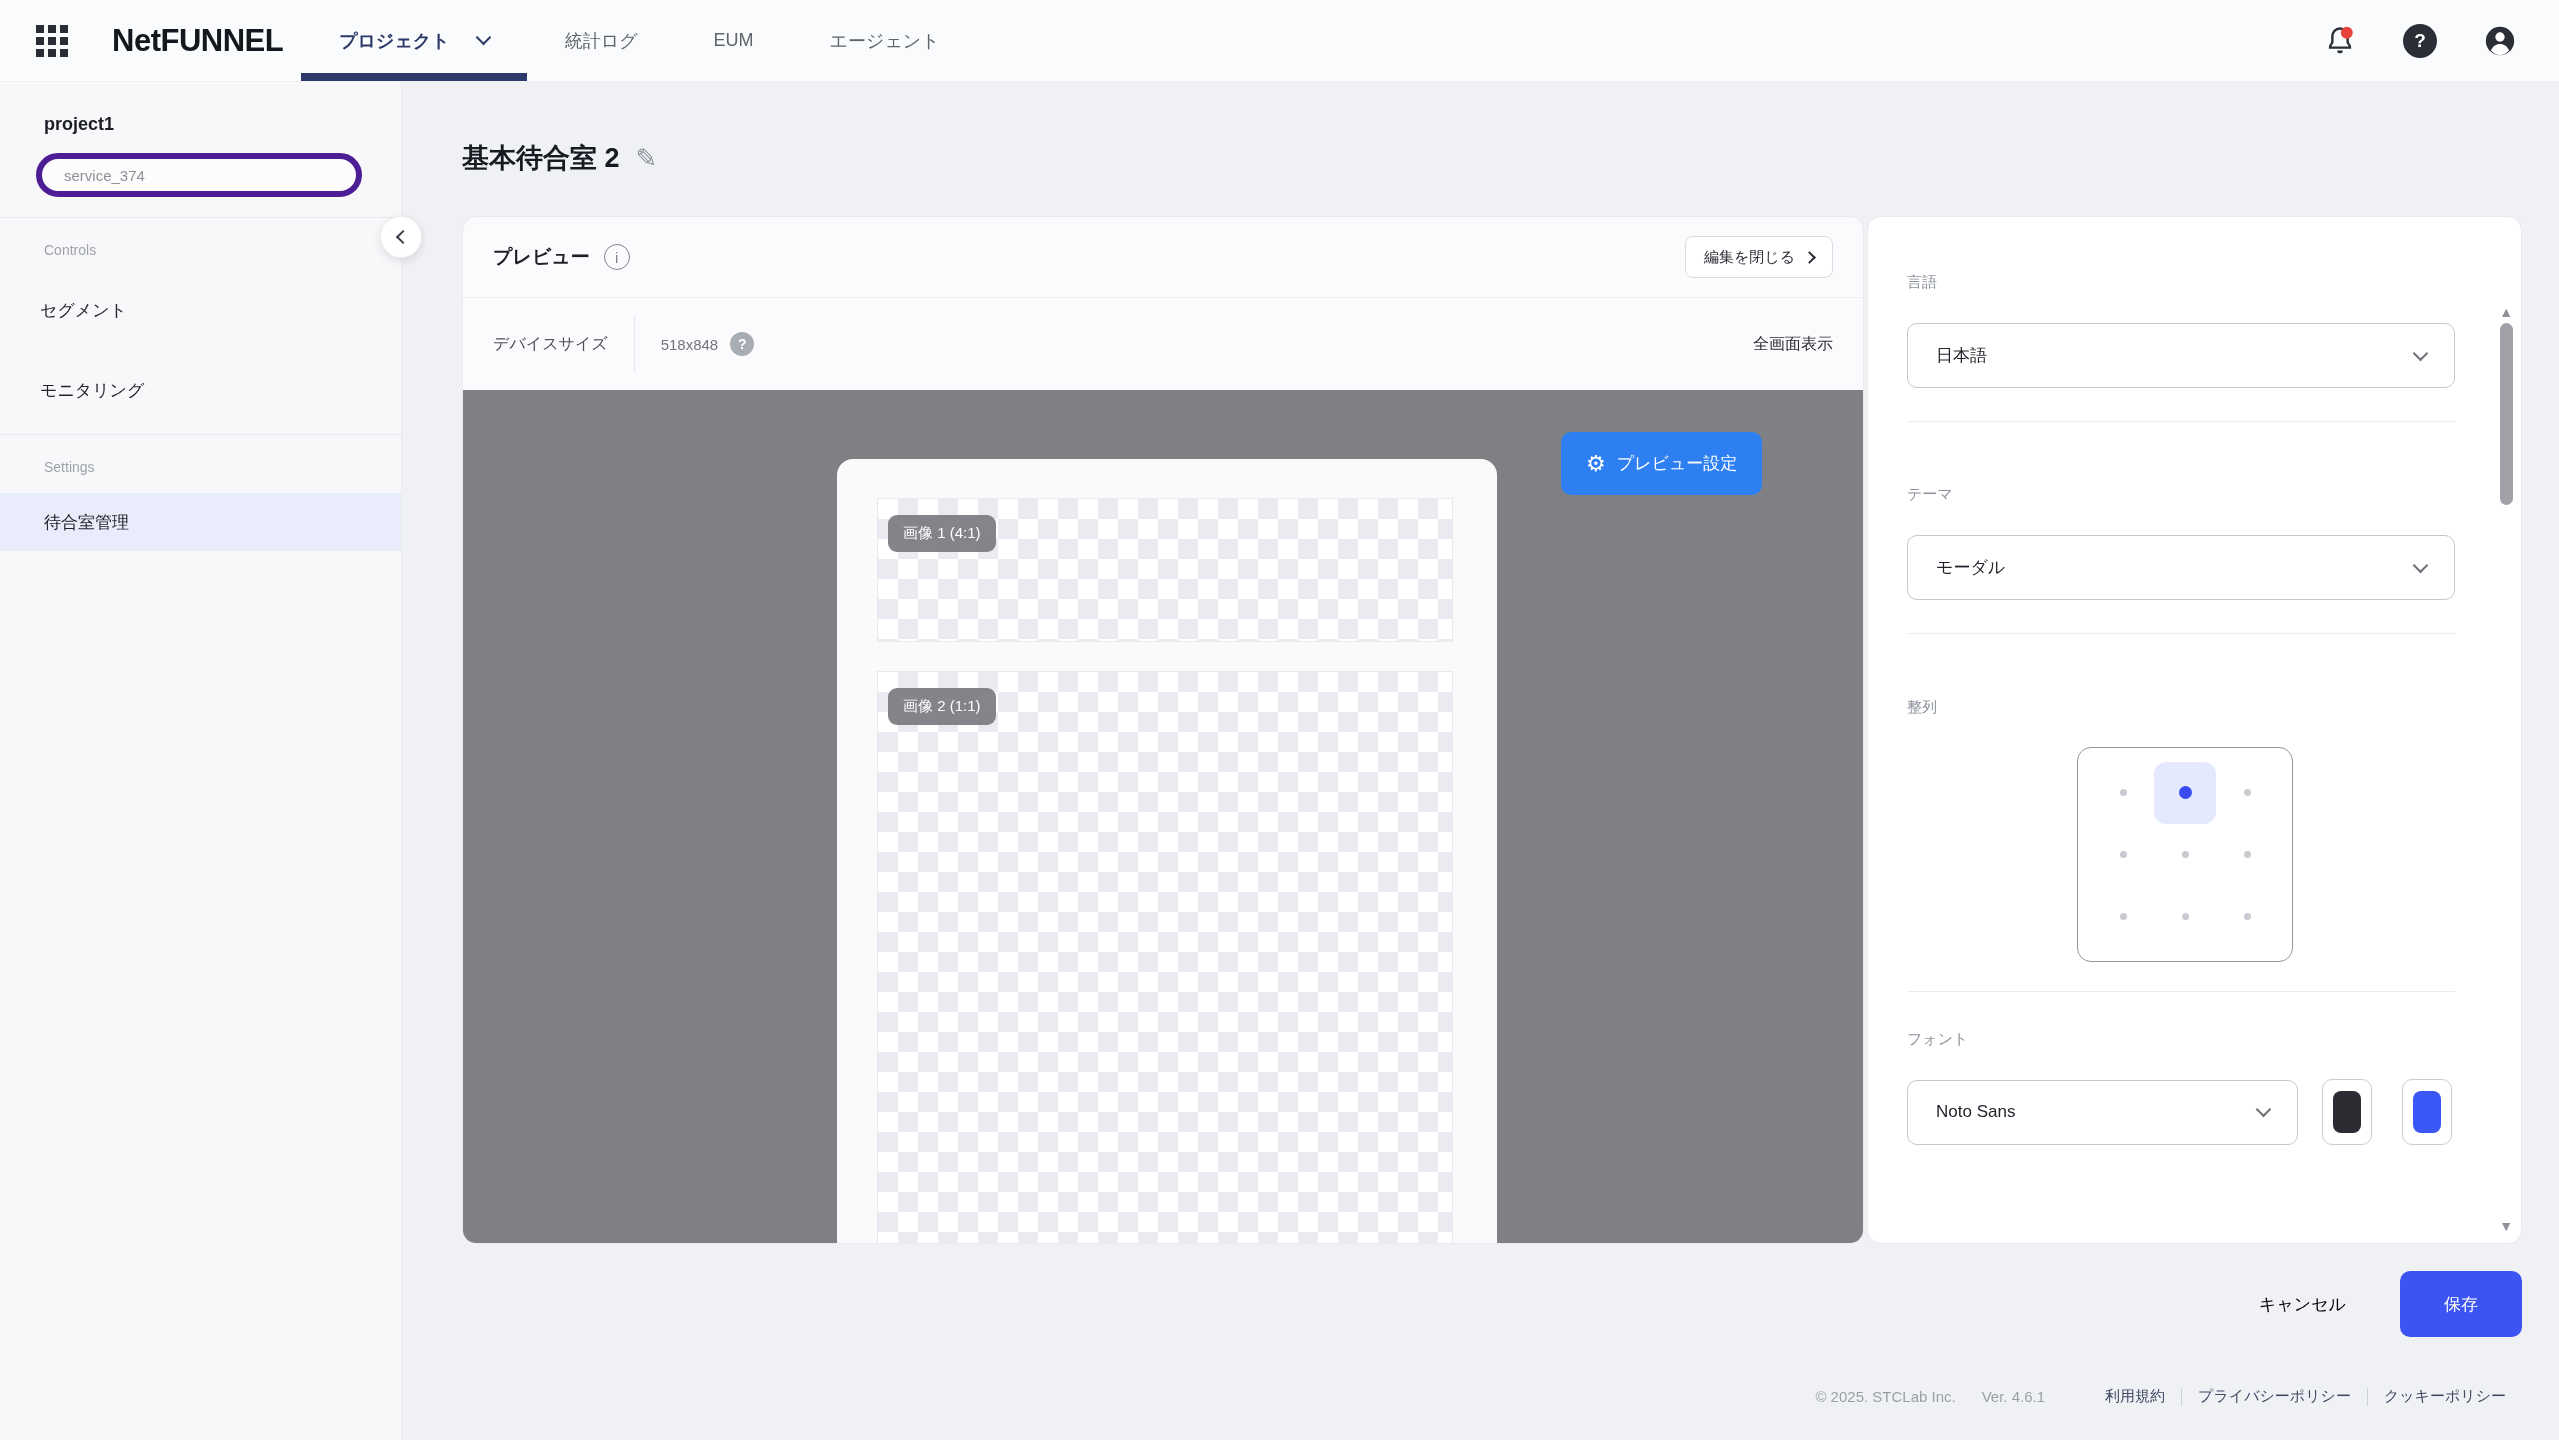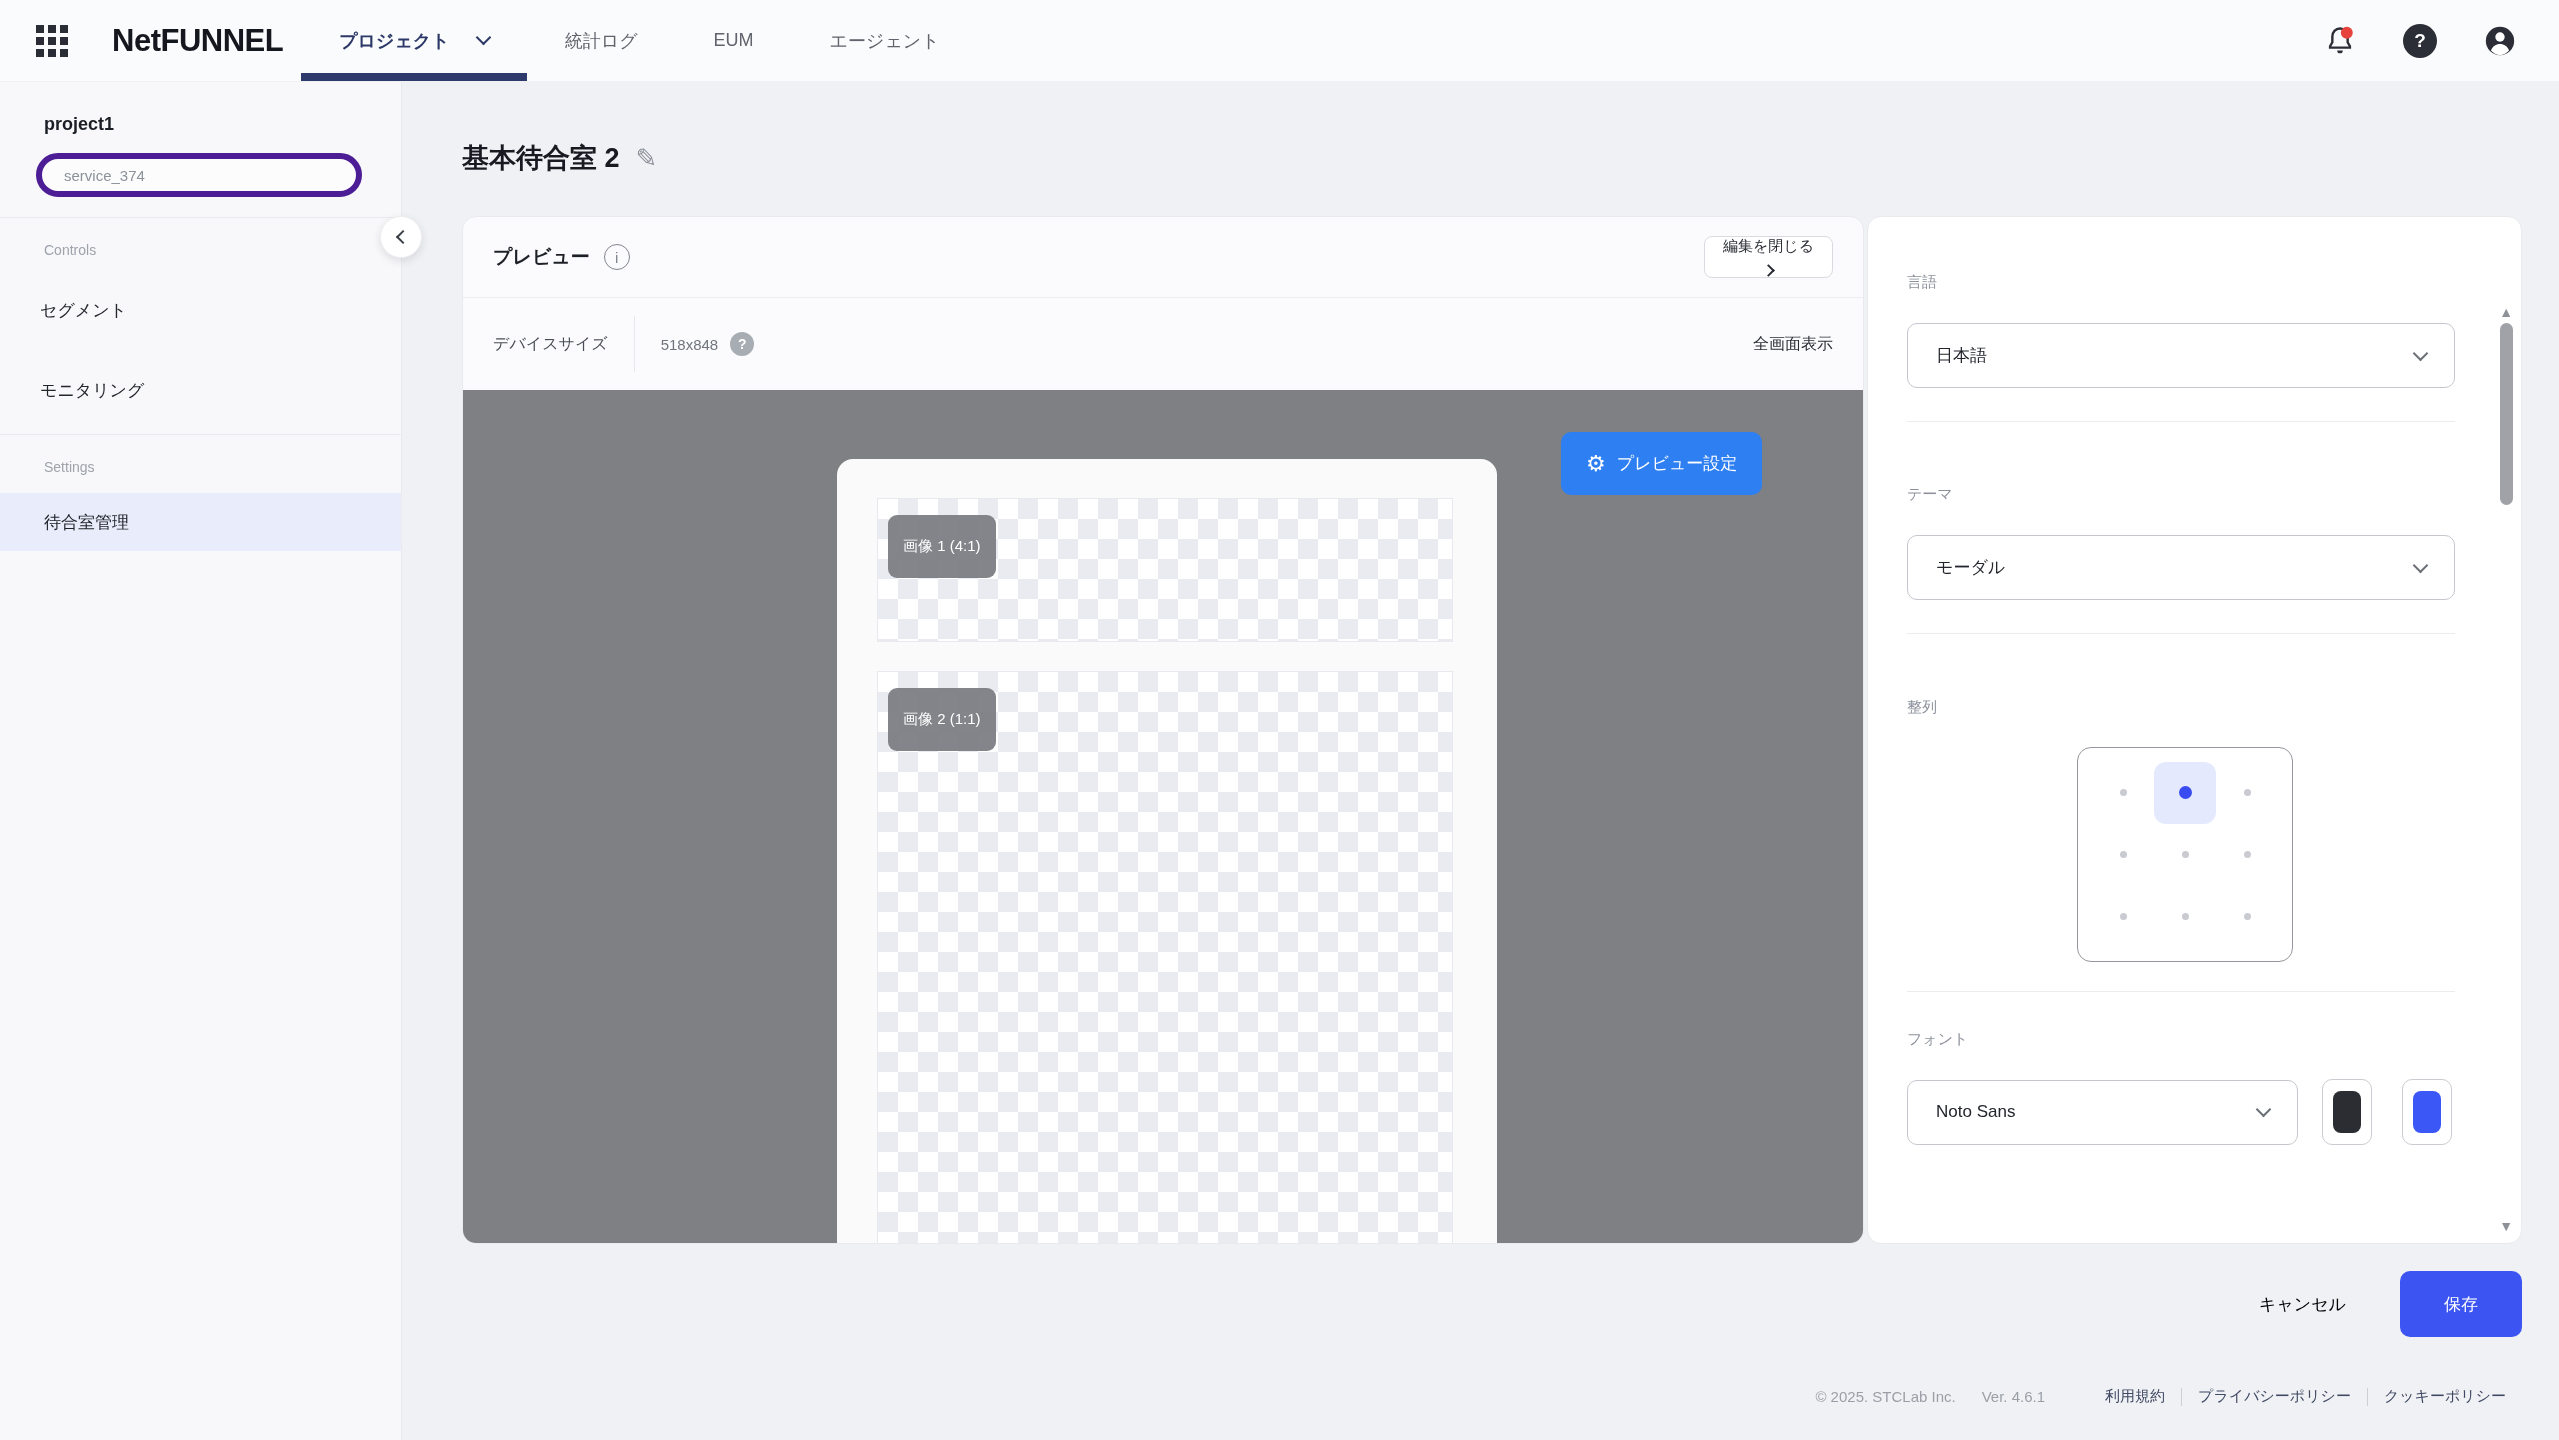--- a/index.html
+++ b/index.html
@@ -40,37 +40,37 @@
   .page-title { font-size:27px; font-weight:700; color:#171a21; }
   .pencil-icon { font-size:26px; color:#8a8f98; cursor:pointer; line-height:1; }
 
   .cards { display:flex; gap:3px; margin-top:36px; height:1028px; }
 
   
   .preview-card { flex:1; background:#fbfbfd; border:1px solid #e9eaee; border-radius:14px; display:flex; flex-direction:column; overflow:hidden; }
   .preview-header { height:80px; display:flex; align-items:center; padding:0 30px; flex-shrink:0; }
   .preview-title { font-size:19px; font-weight:700; color:#1d2026; }
   .info-icon { margin-left:14px; width:26px; height:26px; border:1.5px solid #80858d; border-radius:50%; color:#80858d; display:flex; align-items:center; justify-content:center; font-size:15px; cursor:pointer; }
-  .close-edit-btn { margin-left:auto; height:42px; background:#fff; border:1px solid #dadbe0; border-radius:8px; display:flex; align-items:center; gap:10px; padding:0 18px; font-size:15px; color:#2a2d34; cursor:pointer;flex-direction:column; }
+  .close-edit-btn { margin-left:auto; height:42px; background:#fff; border:1px solid #dadbe0; border-radius:8px; display:flex; align-items:center; gap:10px; padding:0 18px; font-size:15px; color:#2a2d34; cursor:pointer; }
   .chev-right-sm { width:9px; height:9px; border-right:2px solid #2a2d34; border-top:2px solid #2a2d34; transform:rotate(45deg); }
   .preview-toolbar { height:93px; border-top:1px solid #ededf0; display:flex; align-items:center; padding:0 30px; flex-shrink:0; }
   .device-size-label { font-size:16px; color:#4a4e56; }
   .vsep { width:1px; height:56px; background:#e7e8ec; margin:0 26px; }
   .device-size-value { font-size:15px; color:#70757d; }
   .q-icon { margin-left:12px; width:24px; height:24px; border-radius:50%; background:#a8acb3; color:#fff; font-size:14px; font-weight:700; display:flex; align-items:center; justify-content:center; cursor:pointer; }
   .fullscreen-link { margin-left:auto; font-size:16px; color:#2a2d34; cursor:pointer; }
 
   .preview-stage { flex:1; background:#7f8084; position:relative; overflow:hidden; }
   .device-modal { position:absolute; left:374px; top:69px; width:660px; bottom:-4px; background:#fafafa; border-radius:16px 16px 0 0; overflow:hidden; }
   .ph { position:absolute; left:40px; width:576px; border:1px solid #e7e9ee; background-color:#fff;
         background-image:conic-gradient(#e9ebf1 0 25%, #ffffff 0 50%, #e9ebf1 0 75%, #ffffff 0);
         background-size:40px 40px; }
   .ph1 { top:39px; height:144px; }
   .ph2 { top:212px; height:576px; }
-  .ph-badge { position:absolute; left:10px; top:16px; background:rgba(122,124,129,.93); color:#fff; font-size:15px; padding:22px 15px; border-radius:9px; white-space:nowrap; }
+  .ph-badge { position:absolute; left:10px; top:16px; background:rgba(122,124,129,.93); color:#fff; font-size:15px; padding:9px 15px; border-radius:9px; white-space:nowrap; }
   .preview-settings-btn { position:absolute; left:1098px; top:42px; height:63px; border:none; border-radius:10px; background:#2e7ff2; color:#fff; display:flex; align-items:center; gap:11px; padding:0 25px; font-size:17px; cursor:pointer; }
   .gear-glyph { font-size:22px; line-height:1; }
 
   
   .settings-card { width:655px; flex-shrink:0; background:#fff; border:1px solid #e9eaee; border-radius:14px; position:relative; overflow:hidden; }
   .tabbar { height:80px; border-bottom:1px solid #e9eaee; display:flex; align-items:center; position:relative; }
   .tab { cursor:pointer; font-size:17.5px; }
   .tab-simple { width:183px; text-align:center; font-weight:700; color:#1e222a; }
   .tab-editor { margin-left:40px; color:#9ba0a9; }
   .tab-underline { position:absolute; left:0; bottom:0; width:183px; height:7px; background:#3c55f2; }

